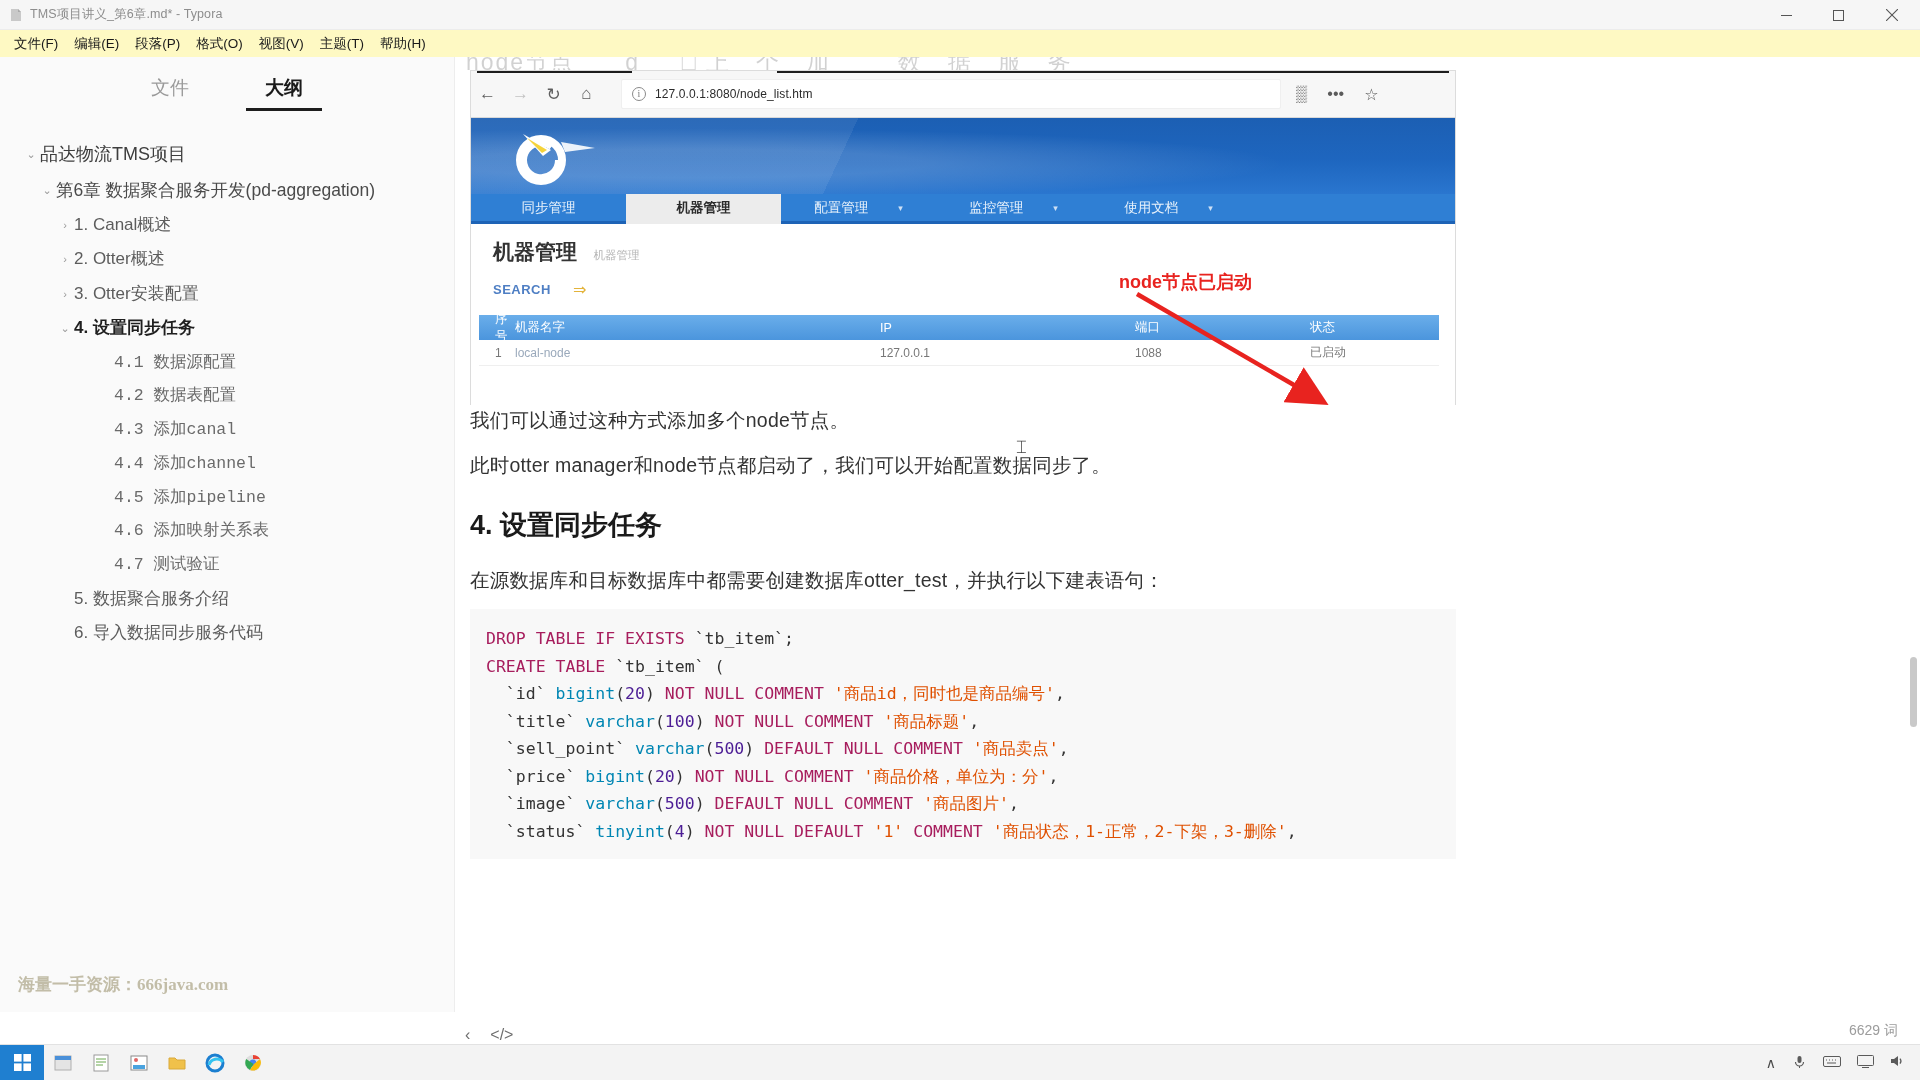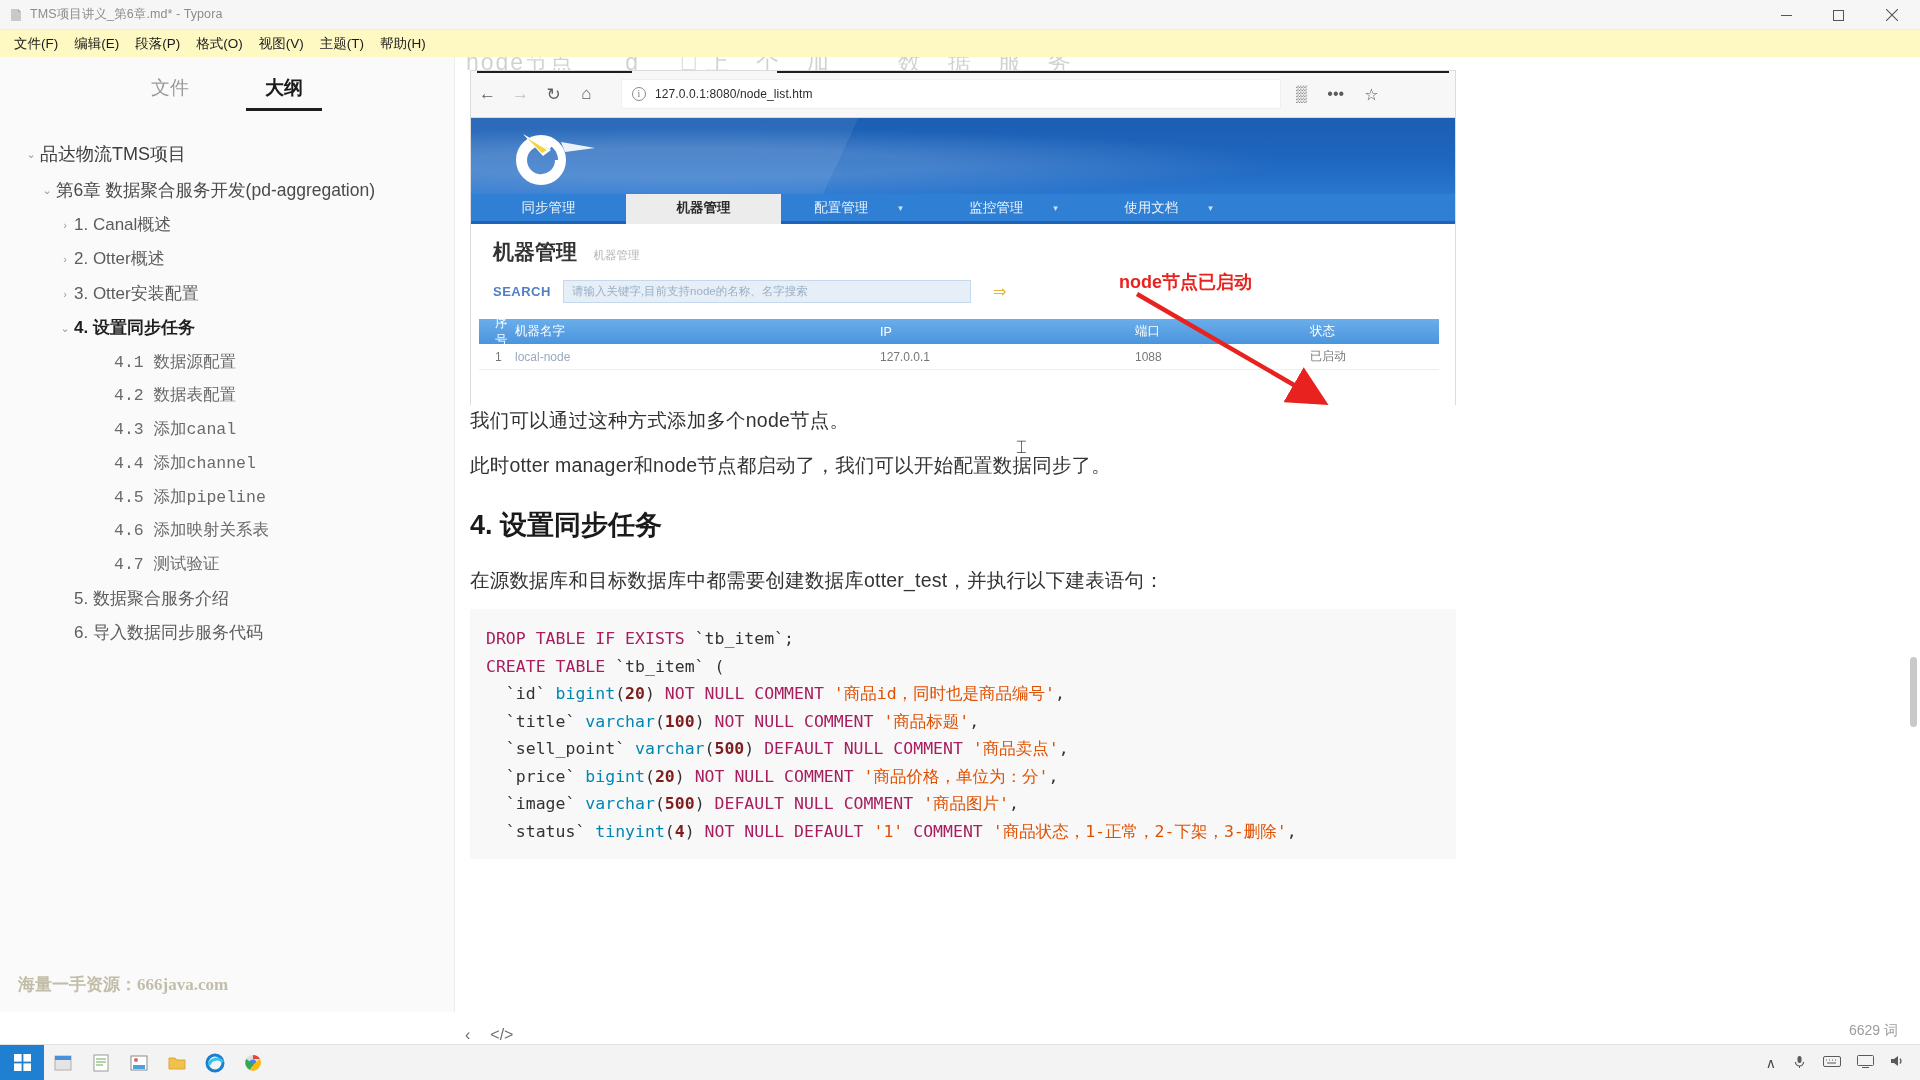--- a/index.html
+++ b/index.html
@@ -192,21 +192,21 @@
   .code {
     position: absolute; left: 14px; top: 552px; width: 986px; height: 250px;
     background: #f8f8f8; padding: 16px 0 0 16px; overflow: hidden;
   }
   .cl {
     font-family: "DejaVu Sans Mono", "Liberation Mono", monospace;
     font-size: 16.5px; line-height: 27.5px; white-space: pre; color: #333;
   }
   .kw { color: #a71d5d; }
   .typ { color: #0086b3; }
-  .num { color: #7f1d1d; font-weight: bold; }
+  .num { color: #4c1d95; }
   .str { color: #df5000; }
   .zh { color: #df5000; }
 
   .cursor-mark { position: absolute; left: 560px; top: 380px; font-size: 18px; color: #444; }
 
   
   .botbar {
     position: absolute; bottom: 36px; left: 0; width: 1920px; height: 32px;
     background: #fff;
   }
@@ -398,23 +398,20 @@
               <span class="caret">▾</span>
             </div>
           </div>
 
           <div class="panel">
             <span class="panel-title">机器管理</span>
             <span class="panel-sub">机器管理</span>
 
             <div class="searchrow">
               <div class="searchlabel">SEARCH</div>
-              <div class="searchbox">
-                <span>请输入关键字,目前支持node的名称、名字搜索</span>
-              </div>
               <div class="searchgo">⇒</div>
             </div>
 
             <div class="dtable">
               <div class="dthead">
                 <div class="c0">序号</div>
                 <div class="c1">机器名字</div>
                 <div class="c2">IP</div>
                 <div class="c3">端口</div>
                 <div class="c4">状态</div>

